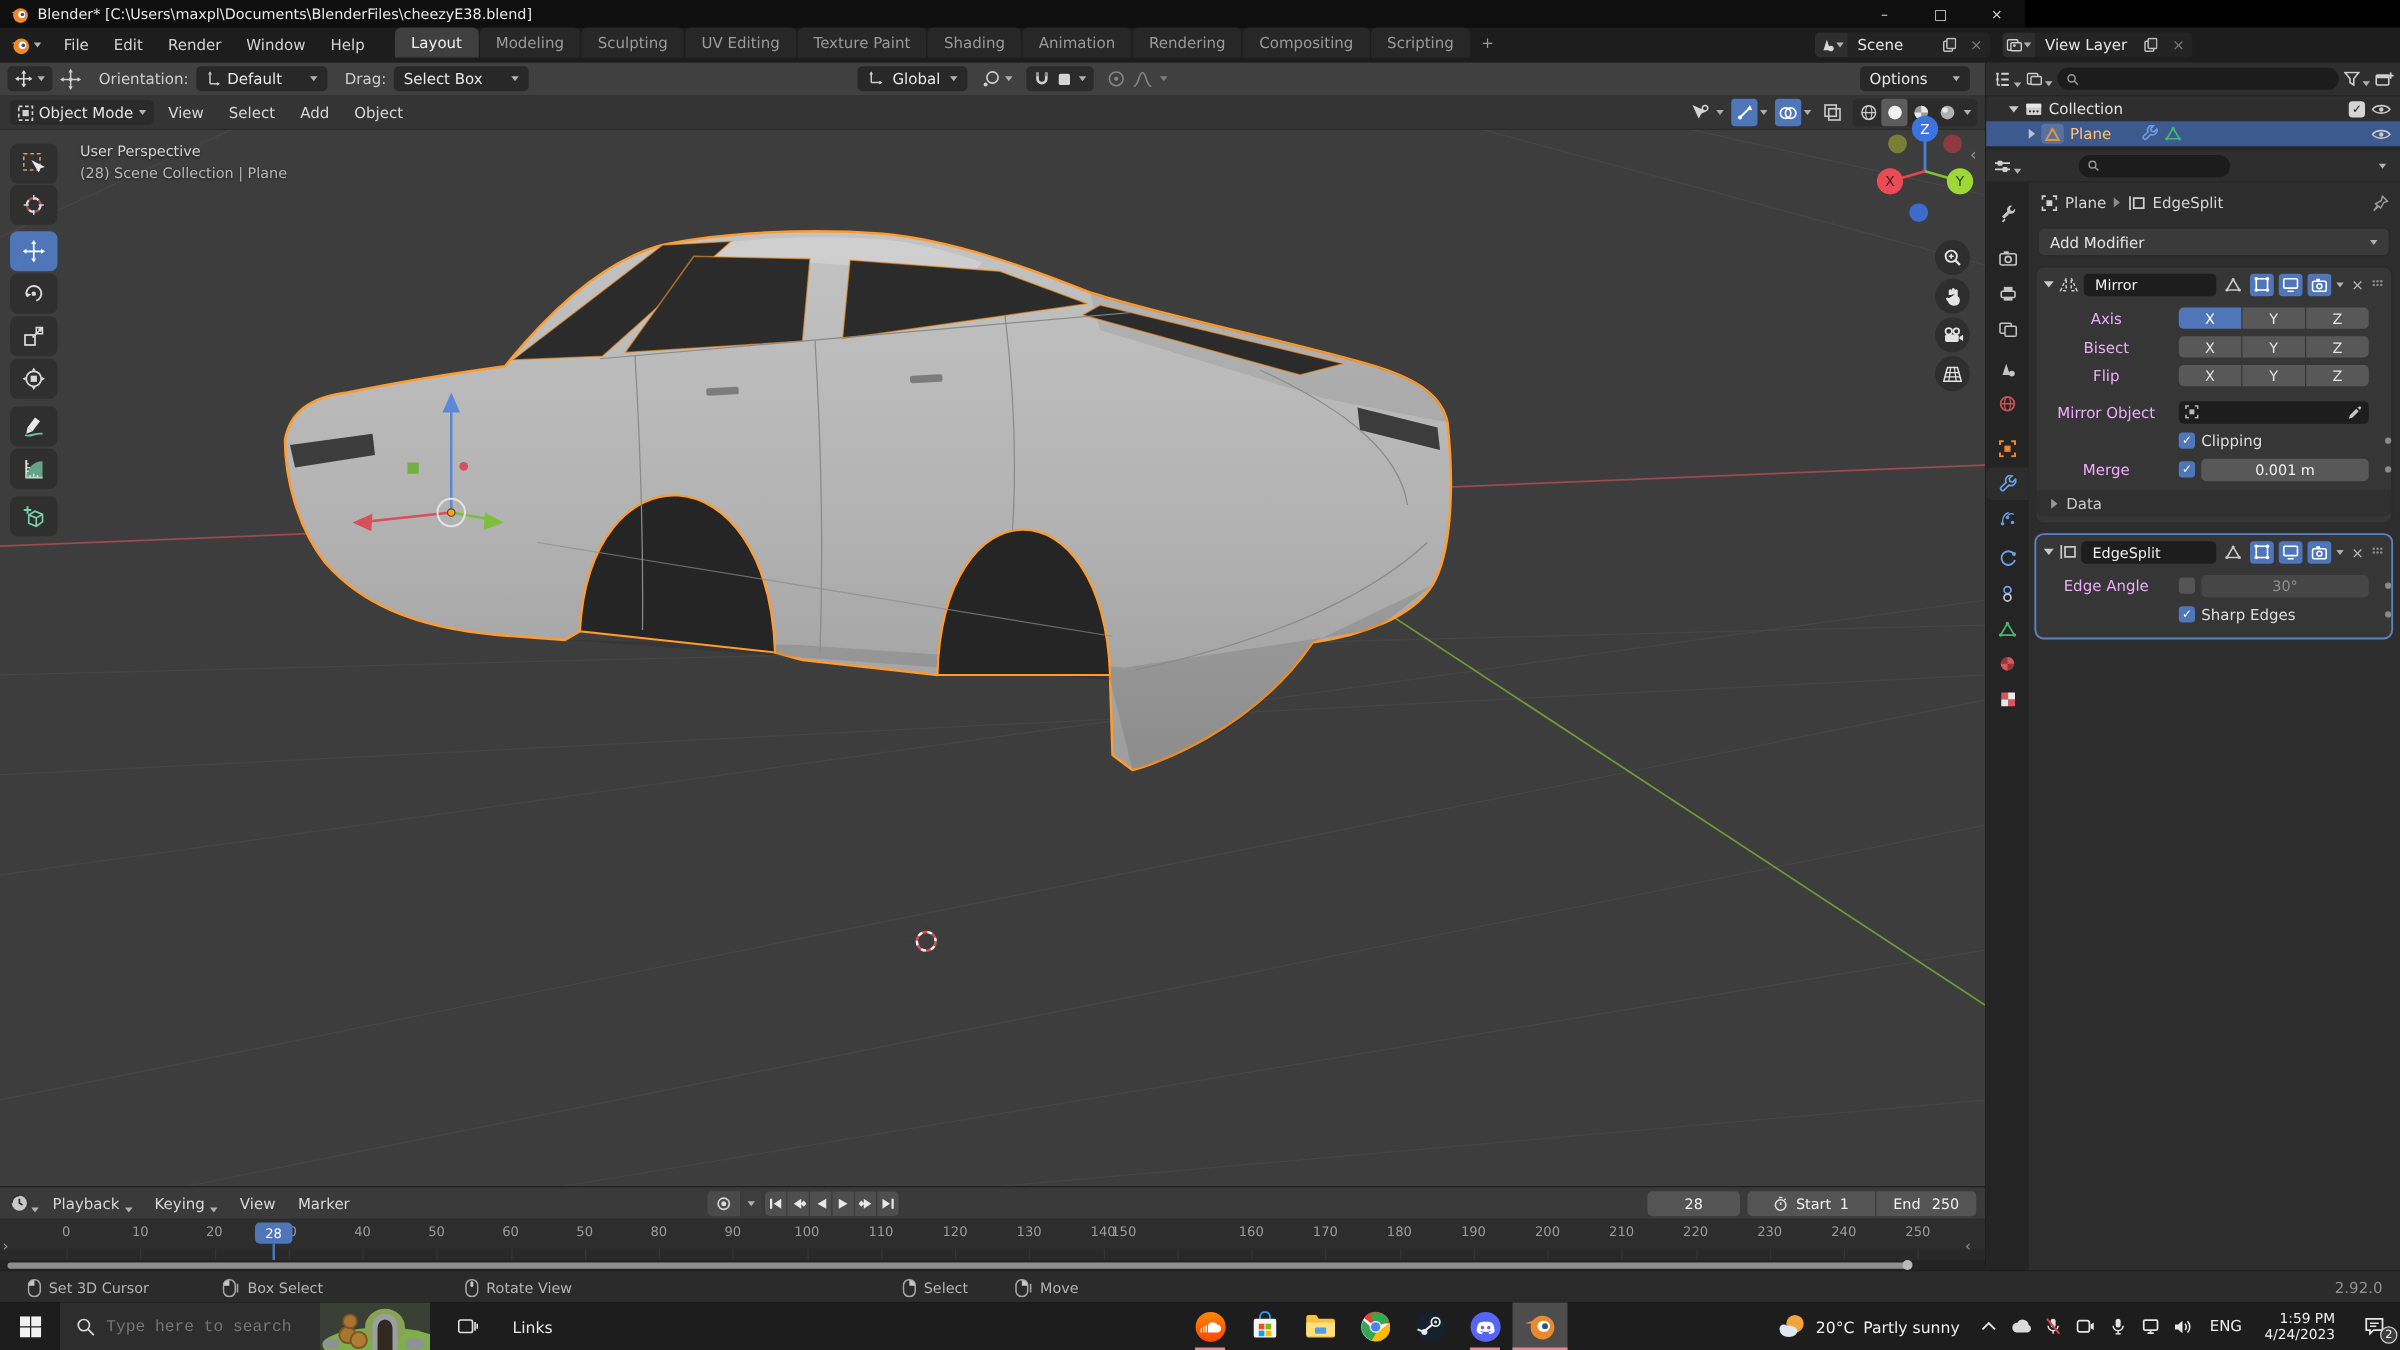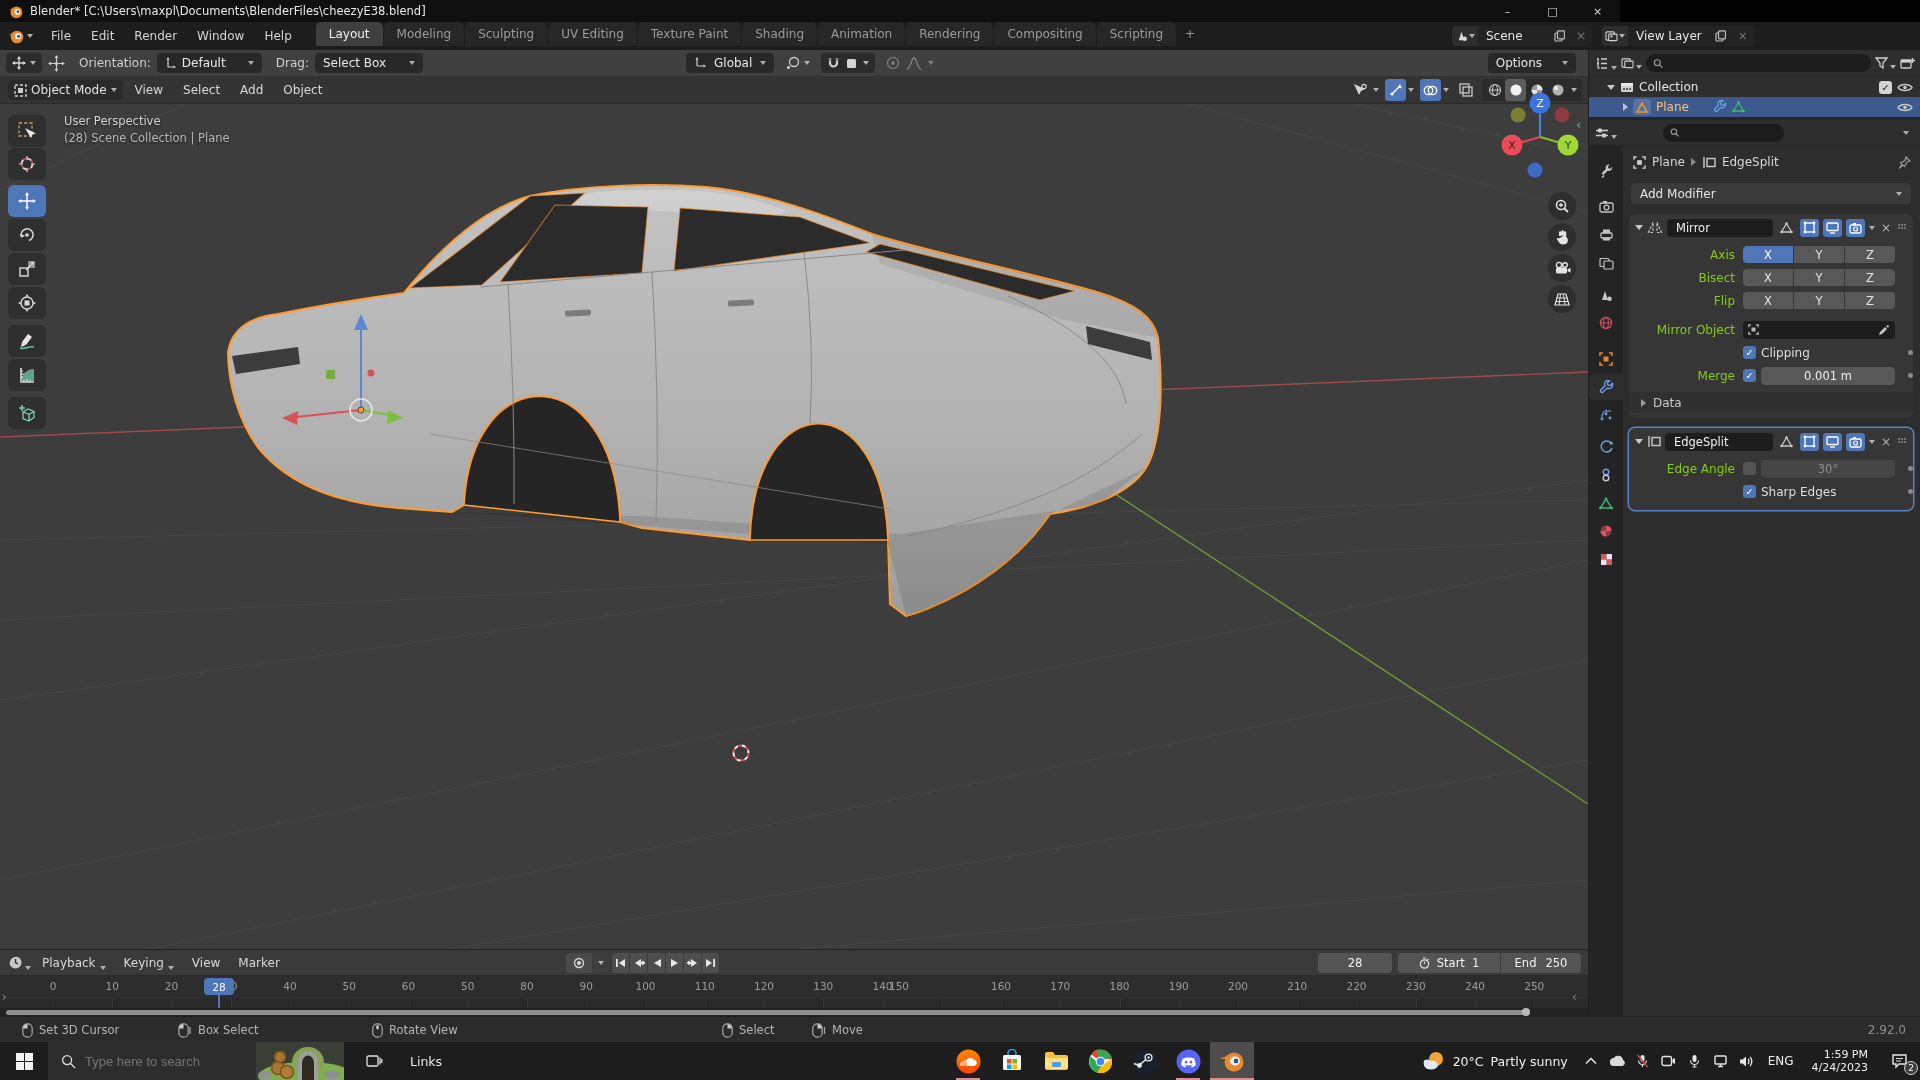--- a/index.html
+++ b/index.html
@@ -78,21 +78,21 @@
 
 .crumb{display:flex;align-items:center;gap:6px;padding:9px 10px 3px 10px;color:#d6d6d6}
 .addmod{height:21px;margin:11px 10px 0 8px;background:#3a3a3a;border-radius:4px;display:flex;align-items:center;justify-content:space-between;padding:0 9px;color:#e4e4e4;box-shadow:0 0 0 1px #2a2a2a}
 .modpanel{background:#363636;border-radius:6px;margin:10px 8px 0 6px;padding-bottom:5px;box-shadow:0 0 0 1px #2a2a2a}
 .modpanel.activemod{box-shadow:0 0 0 1.5px #5b82c4}
 .mhead{display:flex;align-items:center;gap:4px;padding:4px 6px;height:27px}
 .nfield{flex:1;height:18px;background:#1d1d1d;border-radius:4px;color:#f0f0f0;display:flex;align-items:center;padding-left:9px;font-size:11.5px}
 .tgl{width:19px;height:18px;border-radius:3px;display:flex;align-items:center;justify-content:center}
 .tgl.on{background:#4f76b8}
 .mrow{display:grid;grid-template-columns:100px 152px 14px;align-items:center;column-gap:8px;height:19px;margin:4px 6px}
-.mlabel{text-align:right;color:#84cc16}
+.mlabel{text-align:center;color:#f0abfc}
 .mctl{display:flex;align-items:center;gap:5px}
 .adot{width:5px;height:5px;border-radius:50%;background:#8a8a8a;justify-self:center}
 .seg{display:flex;gap:1px;width:152px}
 .seg b{flex:1;height:17px;background:#585858;color:#e4e4e4;font-weight:normal;display:flex;align-items:center;justify-content:center;font-size:11.5px}
 .seg b:first-child{border-radius:4px 0 0 4px}
 .seg b:last-child{border-radius:0 4px 4px 0}
 .seg b.on{background:#4f76b8;color:#fff}
 .vfield{flex:1;height:18px;background:#585858;border-radius:4px;display:flex;align-items:center;justify-content:center;font-size:11.5px;color:#f0f0f0}
 .vfield.dim{background:#464646;color:#8f8f8f}
 .objfield{flex:1;height:18px;background:#1d1d1d;border-radius:4px;display:flex;align-items:center;padding:0 5px;gap:5px}
@@ -122,21 +122,21 @@
 
 
 #statusbar{left:0;top:1016px;width:1920px;height:26px;background:#2b2b2b;border-top:1px solid #1e1e1e}
 .hint{position:absolute;top:0;height:26px;display:flex;align-items:center;gap:6px;color:#b4b4b4;font-size:11.5px}
 #version{position:absolute;right:14px;top:0;height:26px;display:flex;align-items:center;color:#8f8f8f}
 
 
 #taskbar{left:0;top:1042px;width:1920px;height:38px;background:#1d1d1d;display:flex;align-items:center}
 #startbtn{width:48px;height:38px;display:flex;align-items:center;justify-content:center}
 #tb-search{width:296px;height:38px;background:#2d2d2d;display:flex;align-items:center;gap:9px;padding-left:13px;position:relative}
-#tb-search input{background:transparent;border:none;outline:none;color:#0ea5e9;font-size:13px;width:160px;font-family:Liberation Sans, sans-serif}
+#tb-search input{background:transparent;border:none;outline:none;color:#0ea5e9;font-size:13px;width:160px;font-family:Liberation Mono, monospace}
 .tbicon{width:44px;height:38px;display:flex;align-items:center;justify-content:center;position:relative}
 .tbicon .runline{position:absolute;bottom:0;left:10px;width:24px;height:2px;background:#dd8f8f}
 .tbicon.activeapp{background:#4d4d4d}
 #tb-right{position:absolute;right:0;top:1042px;height:38px;display:flex;align-items:center}
 .trayicon{width:26px;height:38px;display:flex;align-items:center;justify-content:center}
 #clock{text-align:right;line-height:13px;font-size:11px;color:#f0f0f0;padding:0 10px}
 #weather{display:flex;align-items:center;gap:7px;padding:0 10px;color:#f0f0f0;font-size:12.5px}
 </style>
 </head>
 <body>

